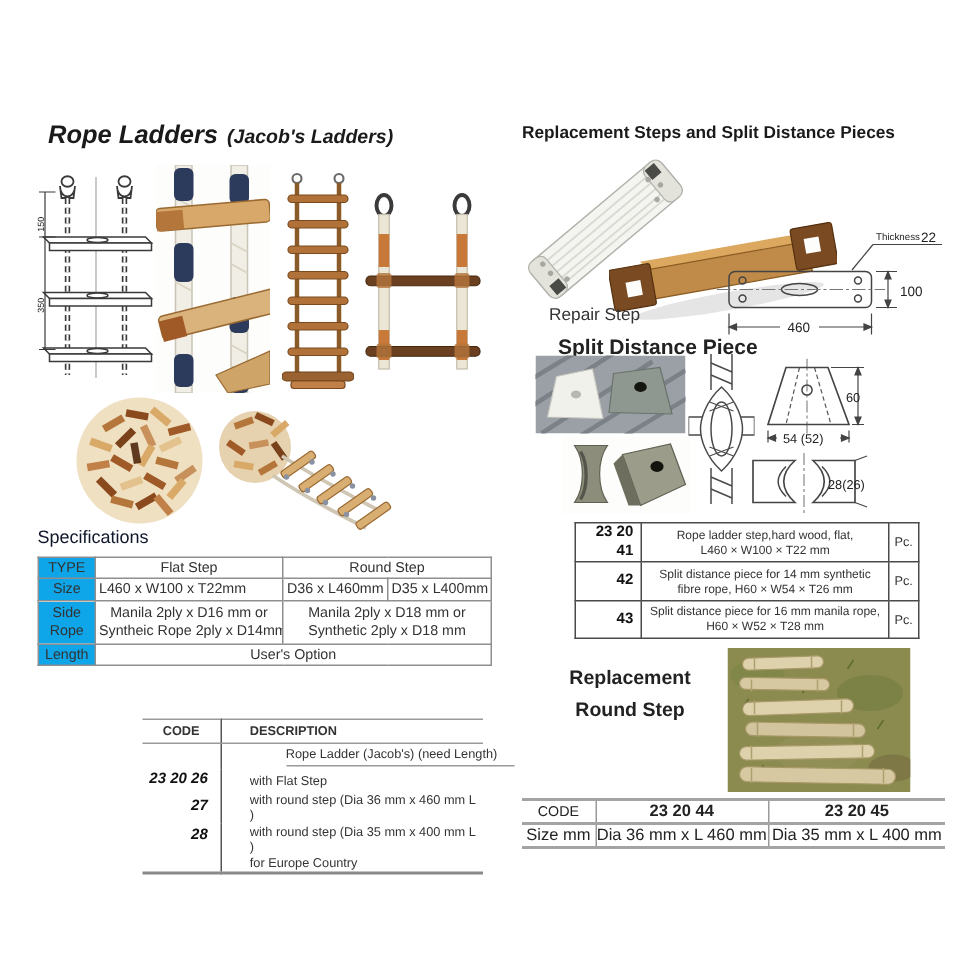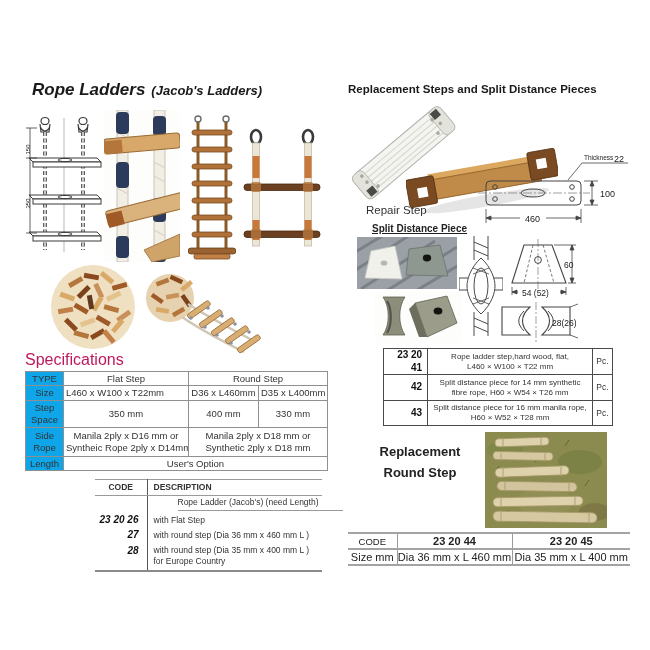--- a/index.html
+++ b/index.html
@@ -4,36 +4,36 @@
 <style>
   html,body{margin:0;padding:0;background:#ffffff;}
   .page{position:relative;width:650px;height:650px;background:#fff;overflow:hidden;
         font-family:"Liberation Sans",sans-serif;color:#222;}
   .abs{position:absolute;}
 
   
   .ltitle{left:32px;top:80px;font-size:17px;font-weight:bold;font-style:italic;color:#1a1a1a;white-space:nowrap;}
   .ltitle .sub{font-size:13px;margin-left:6px;}
   .rtitle{left:348px;top:83px;font-size:11.5px;font-weight:bold;color:#1a1a1a;white-space:nowrap;}
-  .spec-label{left:25px;top:351px;font-size:16px;color:#be185d;}
+  .spec-label{left:25px;top:351px;font-size:12px;color:#0f172a;}
   .repair-label{left:366px;top:204px;font-size:11.5px;color:#333;}
-  .split-label{left:372px;top:223px;font-size:10px;font-weight:bold;color:#222;text-decoration:underline;}
+  .split-label{left:372px;top:223px;font-size:14px;font-weight:bold;color:#222;}
   .repl-label{left:368px;top:442px;width:104px;text-align:center;font-size:13px;font-weight:bold;color:#222;line-height:1.6;}
 
   
   table{border-collapse:collapse;}
   .spec-table{left:25px;top:371px;width:302px;font-size:9.5px;color:#333;text-align:center;table-layout:fixed;}
   .spec-table td{border:1px solid #8f8f8f;padding:1px 2px;line-height:1.2;overflow:hidden;}
   .spec-table td.lab{background:#0ea5e9;}
   .spec-table .nw{white-space:nowrap;}
 
   
   .codes-table{left:95px;top:479px;width:227px;font-size:8.5px;color:#333;table-layout:fixed;
                border-top:1px solid #9a9a9a;border-bottom:2px solid #8a8a8a;}
-  .codes-table td{padding:0 0 0 6px;vertical-align:middle;line-height:1.25;}
+  .codes-table td{padding:0 0 0 19px;vertical-align:middle;line-height:1.25;}
   .codes-table td.codecol{border-right:1px solid #555;text-align:right;padding:0 8px 0 0;}
   .codes-table tr.hdr td{border-bottom:1px solid #9a9a9a;font-weight:bold;height:15px;}
   .codes-table tr.hdr td.codecol{text-align:center;padding:0;}
   .codes-table .bcode{font-weight:bold;font-style:italic;font-size:10px;color:#111;margin-top:36px;}
   .codes-table .uline{display:inline-block;border-bottom:1px solid #999;padding-bottom:2px;width:98%;margin-left:24px;}
 
   
   .parts-table{left:354px;top:348px;width:230px;font-size:8px;color:#333;table-layout:fixed;border:1px solid #4a4a4a;margin-left:29px;}
   .parts-table td{border:1px solid #4a4a4a;padding:0;text-align:center;line-height:1.25;overflow:hidden;}
   .parts-table td.codecol{text-align:right;padding-right:5px;font-weight:bold;font-size:10px;color:#111;}
@@ -251,26 +251,20 @@
         <tr>
       <td class="lab">TYPE</td>
       <td>Flat Step</td>
       <td colspan="2">Round Step</td>
     </tr>
     <tr>
       <td class="lab">Size</td>
       <td class="nw" style="text-align:left">L460 x W100 x T22mm</td>
       <td class="nw">D36 x L460mm</td>
       <td class="nw">D35 x L400mm</td>
-    </tr>
-    <tr>
-      <td class="lab" style="height:24px">Step Space</td>
-      <td>350 mm</td>
-      <td>400 mm</td>
-      <td>330 mm</td>
     </tr>
     <tr>
       <td class="lab" style="height:26px">Side Rope</td>
       <td>
         <div class="nw">Manila 2ply x D16 mm or</div>
         <div class="nw">Syntheic Rope 2ply x D14mm</div>
       </td>
       <td colspan="2">
         <div class="nw">Manila 2ply x D18 mm or</div>
         <div class="nw">Synthetic 2ply x D18 mm</div>

